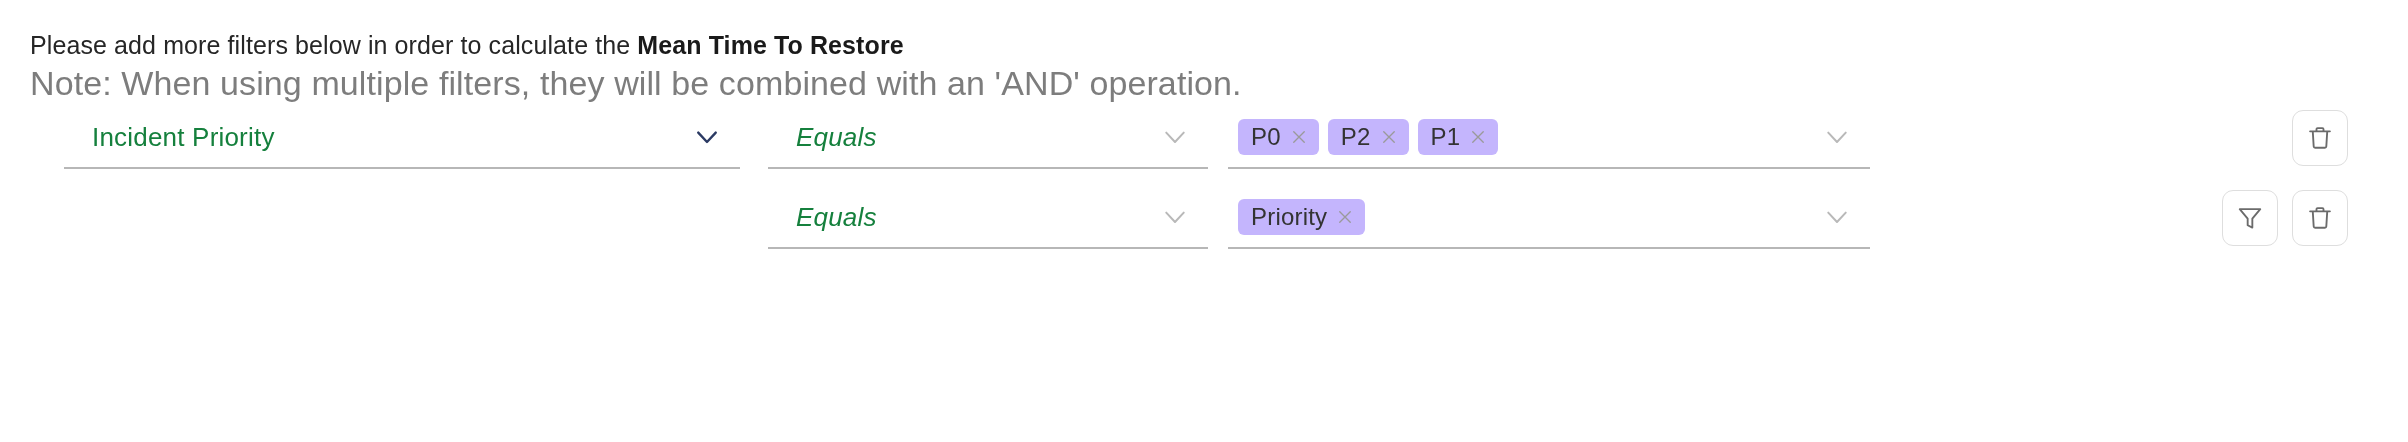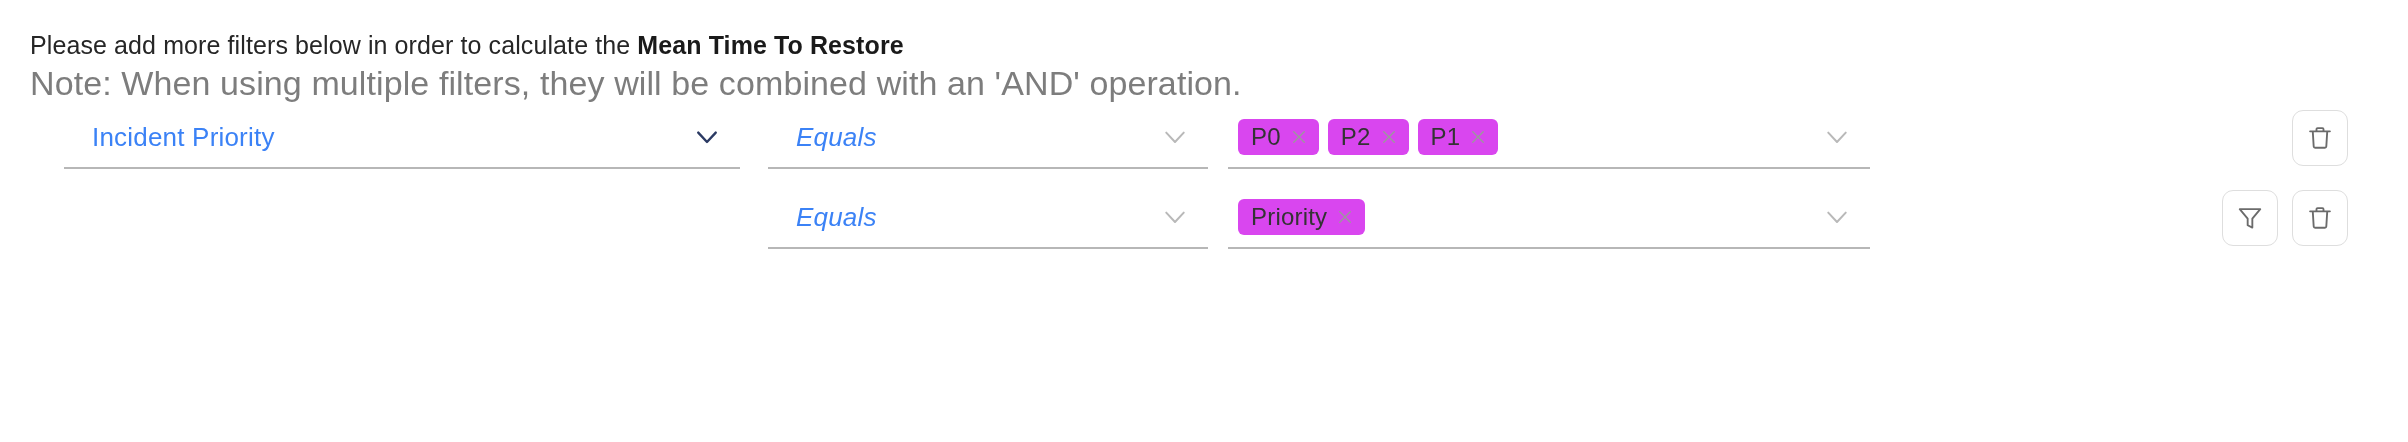--- a/index.html
+++ b/index.html
@@ -74,21 +74,21 @@
     align-items: center;
     justify-content: space-between;
     padding: 0 18px 0 28px;
   }
   .field-attr   { left: 64px;   width: 676px; }
   .field-op     { left: 768px;  width: 440px; font-style: italic; }
   .field-val    { left: 1228px; width: 642px; padding-left: 10px; }
 
   .field-text {
     font-size: 26px;
-    color: #3b82f6;
+    color: #15803d;
     white-space: nowrap;
     letter-spacing: 0.2px;
   }
 
   .chev {
     flex: 0 0 auto;
     width: 30px;
     height: 30px;
     display: block;
   }
@@ -100,21 +100,21 @@
     align-items: center;
     gap: 9px;
     flex: 1 1 auto;
     min-width: 0;
     overflow: hidden;
   }
   .chip {
     display: inline-flex;
     align-items: center;
     gap: 9px;
-    background: #d946ef;
+    background: #c4b5fd;
     border-radius: 6px;
     padding: 5px 11px 6px 13px;
     height: 36px;
     box-sizing: border-box;
     white-space: nowrap;
   }
   .chip-label {
     font-size: 24px;
     color: #333333;
     line-height: 1;

